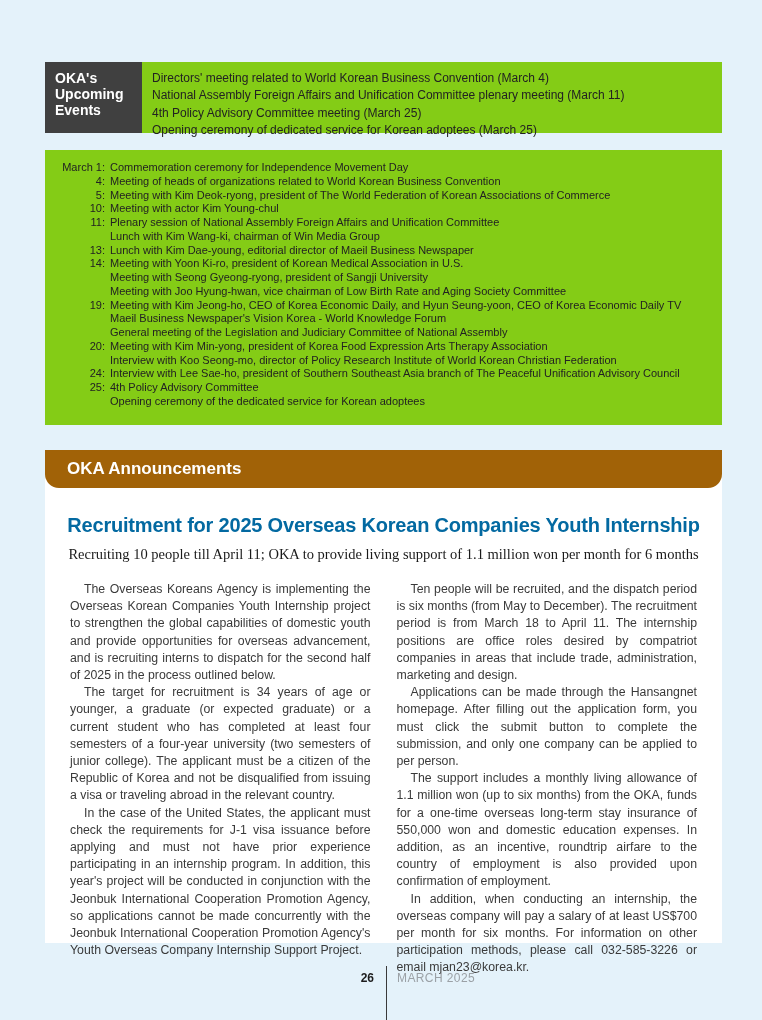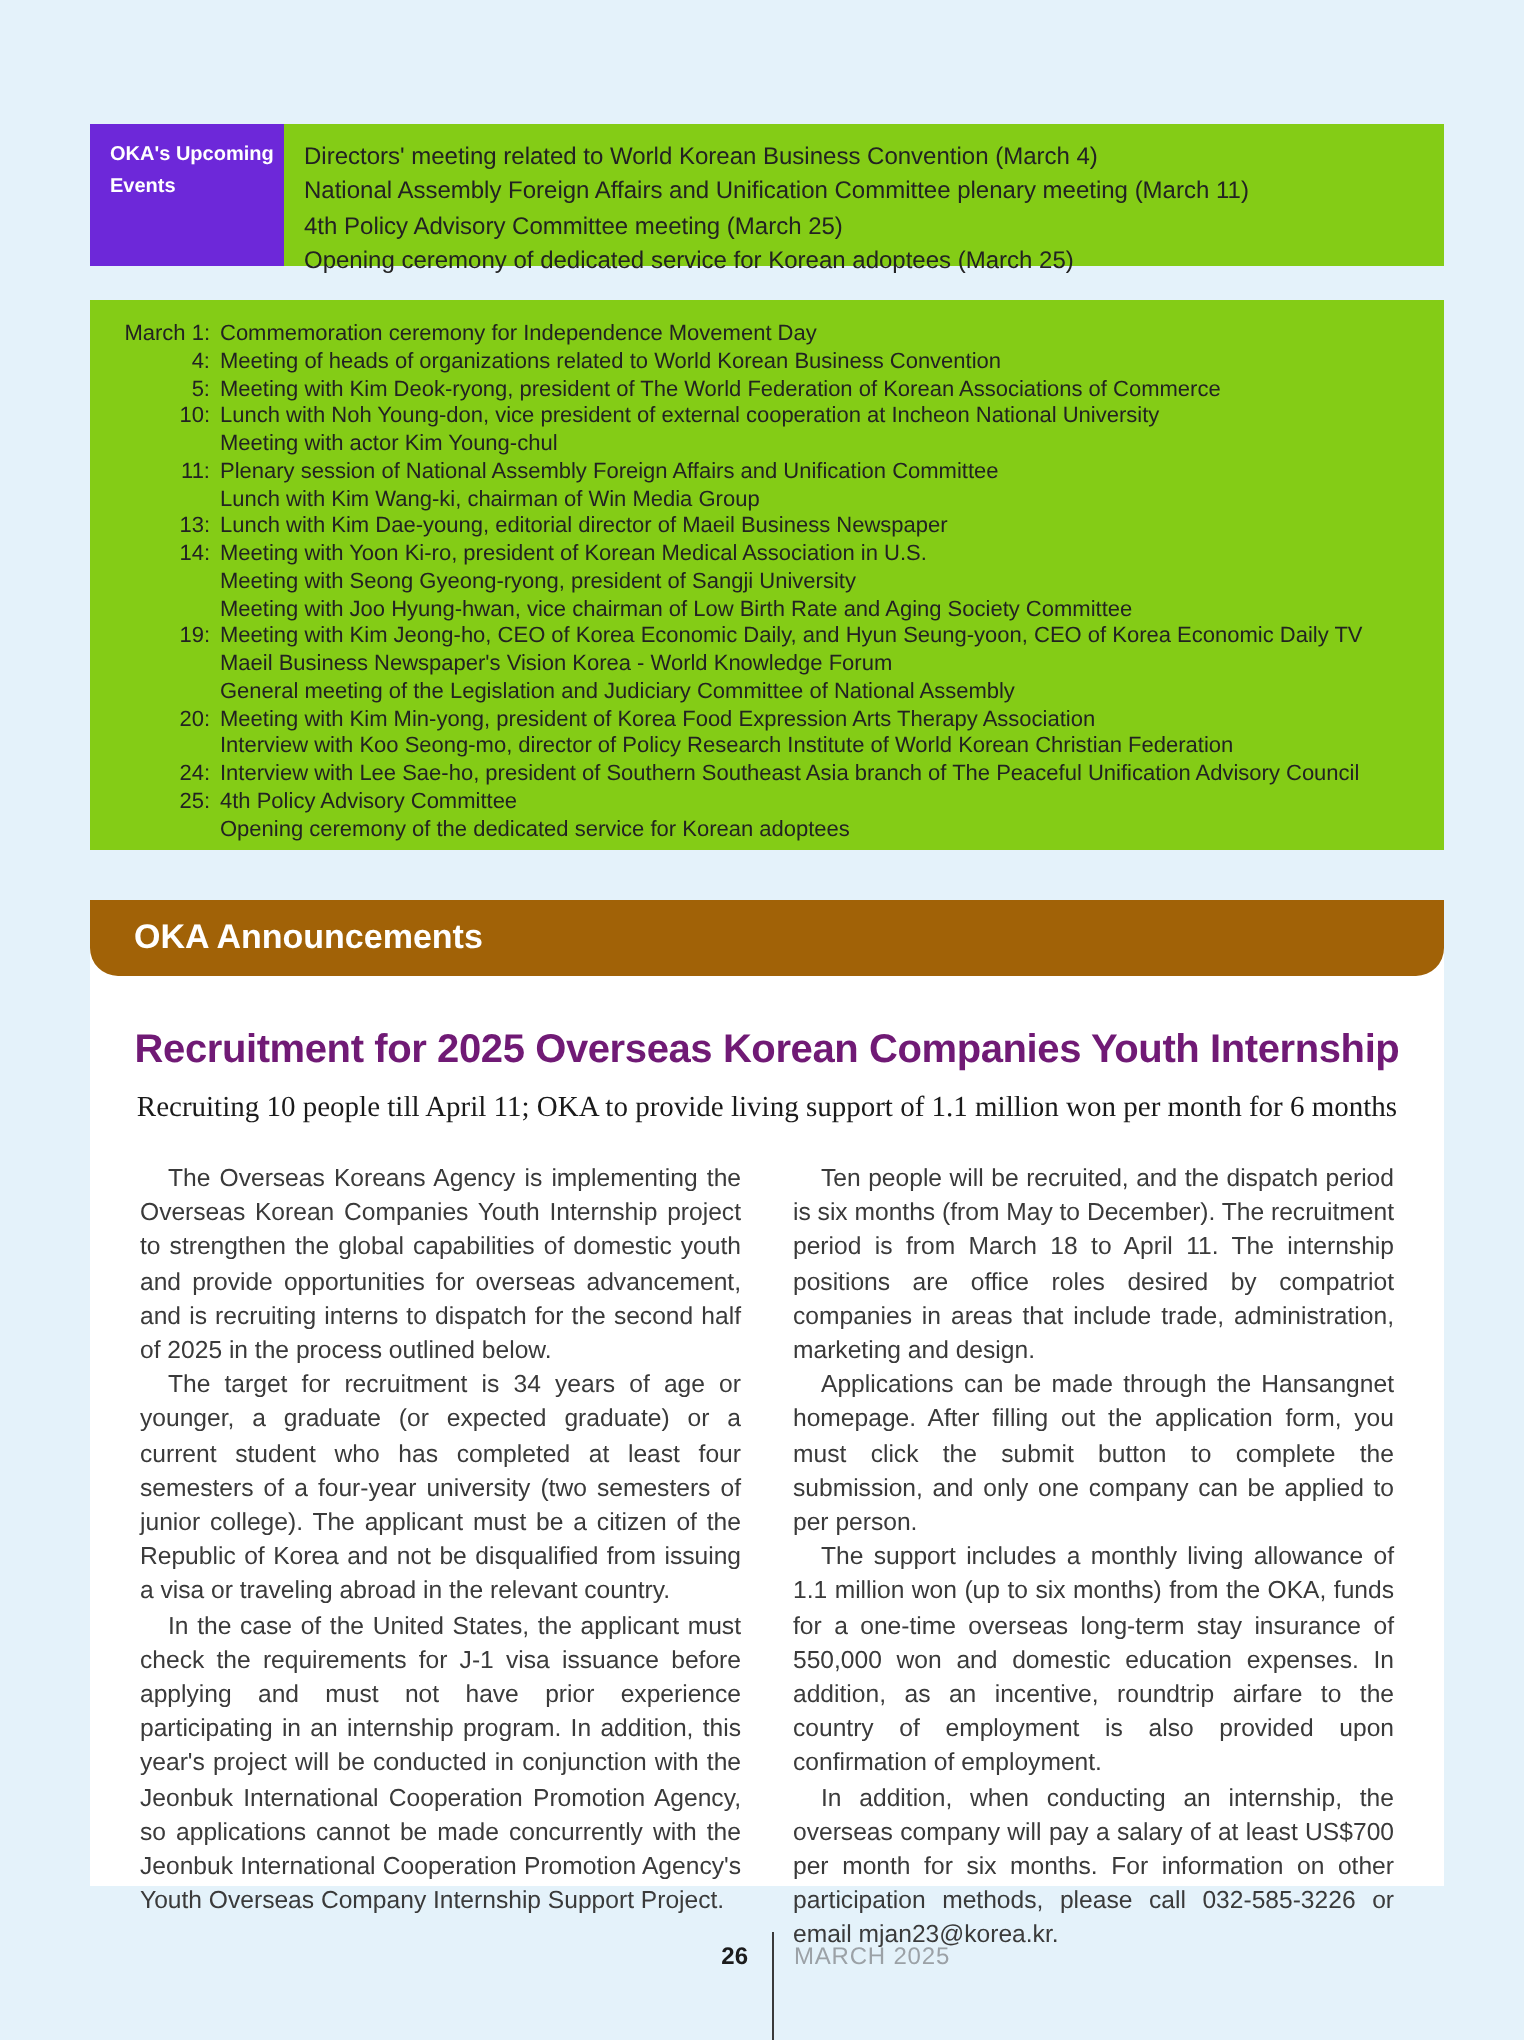--- a/index.html
+++ b/index.html
@@ -8,22 +8,22 @@
     position:relative;
     background:#e4f2fa;
     font-family:"Liberation Sans", sans-serif;
     overflow:hidden;
   }
   .info-box { position:absolute; left:45px; width:677px; display:flex; }
   #upcoming-box { top:62px; height:71px; }
   #activities-box { top:150px; height:275px; }
   .box-label {
     width:97px; flex-shrink:0;
-    background:#6d28d9; color:#fff;
-    font-weight:bold; font-size:10px; line-height:16px;
+    background:#404040; color:#fff;
+    font-weight:bold; font-size:14px; line-height:16px;
     padding:8px 2px 0 10px;
     word-break:keep-all;
   }
   #activities-box .box-label { padding-top:26px; }
   .box-body { flex:1; background:#84cc16; }
   #upcoming-box .box-body { padding:8px 8px 0 10px; }
   .uline { font-size:12px; line-height:17.3px; color:#222; }
   #activities-box .box-body { padding:11px 4px 0 10px; }
   .entry { display:flex; font-size:11px; line-height:13.75px; color:#222; }
   .day { width:50px; flex-shrink:0; text-align:right; margin-right:5px; white-space:nowrap; }
@@ -34,21 +34,21 @@
     position:absolute; left:45px; top:450px; width:677px; height:493px;
     background:#fff; padding-top:64px;
   }
   .ann-bar {
     position:absolute; left:0; top:0; width:100%; height:38px;
     background:#a16207; border-radius:0 0 14px 14px;
     color:#fff; font-weight:bold; font-size:17px; line-height:37px;
     padding-left:22px;
   }
   .ann-title {
-    text-align:center; color:#701a75;
+    text-align:center; color:#0369a1;
     font-size:20px; font-weight:bold; letter-spacing:-0.2px;
   }
   .ann-sub {
     text-align:center; margin-top:9px;
     font-family:"Liberation Serif", serif;
     font-size:14.5px; color:#1a1a1a;
   }
   .cols { display:flex; gap:26px; padding:0 25px; margin-top:18px; }
   .col { flex:1; }
   .para {
@@ -103,21 +103,20 @@
         <span class="day">5:</span>
         <span class="entry-lines">
 
         <span class="eline">Meeting with Kim Deok-ryong, president of The World Federation of Korean Associations of Commerce</span>
         </span>
       </div>
       <div class="entry">
         <span class="day">10:</span>
         <span class="entry-lines">
 
-        <span class="eline">Lunch with Noh Young-don, vice president of external cooperation at Incheon National University</span>
           <span class="eline">Meeting with actor Kim Young-chul</span>
         </span>
       </div>
       <div class="entry">
         <span class="day">11:</span>
         <span class="entry-lines">
 
         <span class="eline">Plenary session of National Assembly Foreign Affairs and Unification Committee</span>
           <span class="eline">Lunch with Kim Wang-ki, chairman of Win Media Group</span>
         </span>

